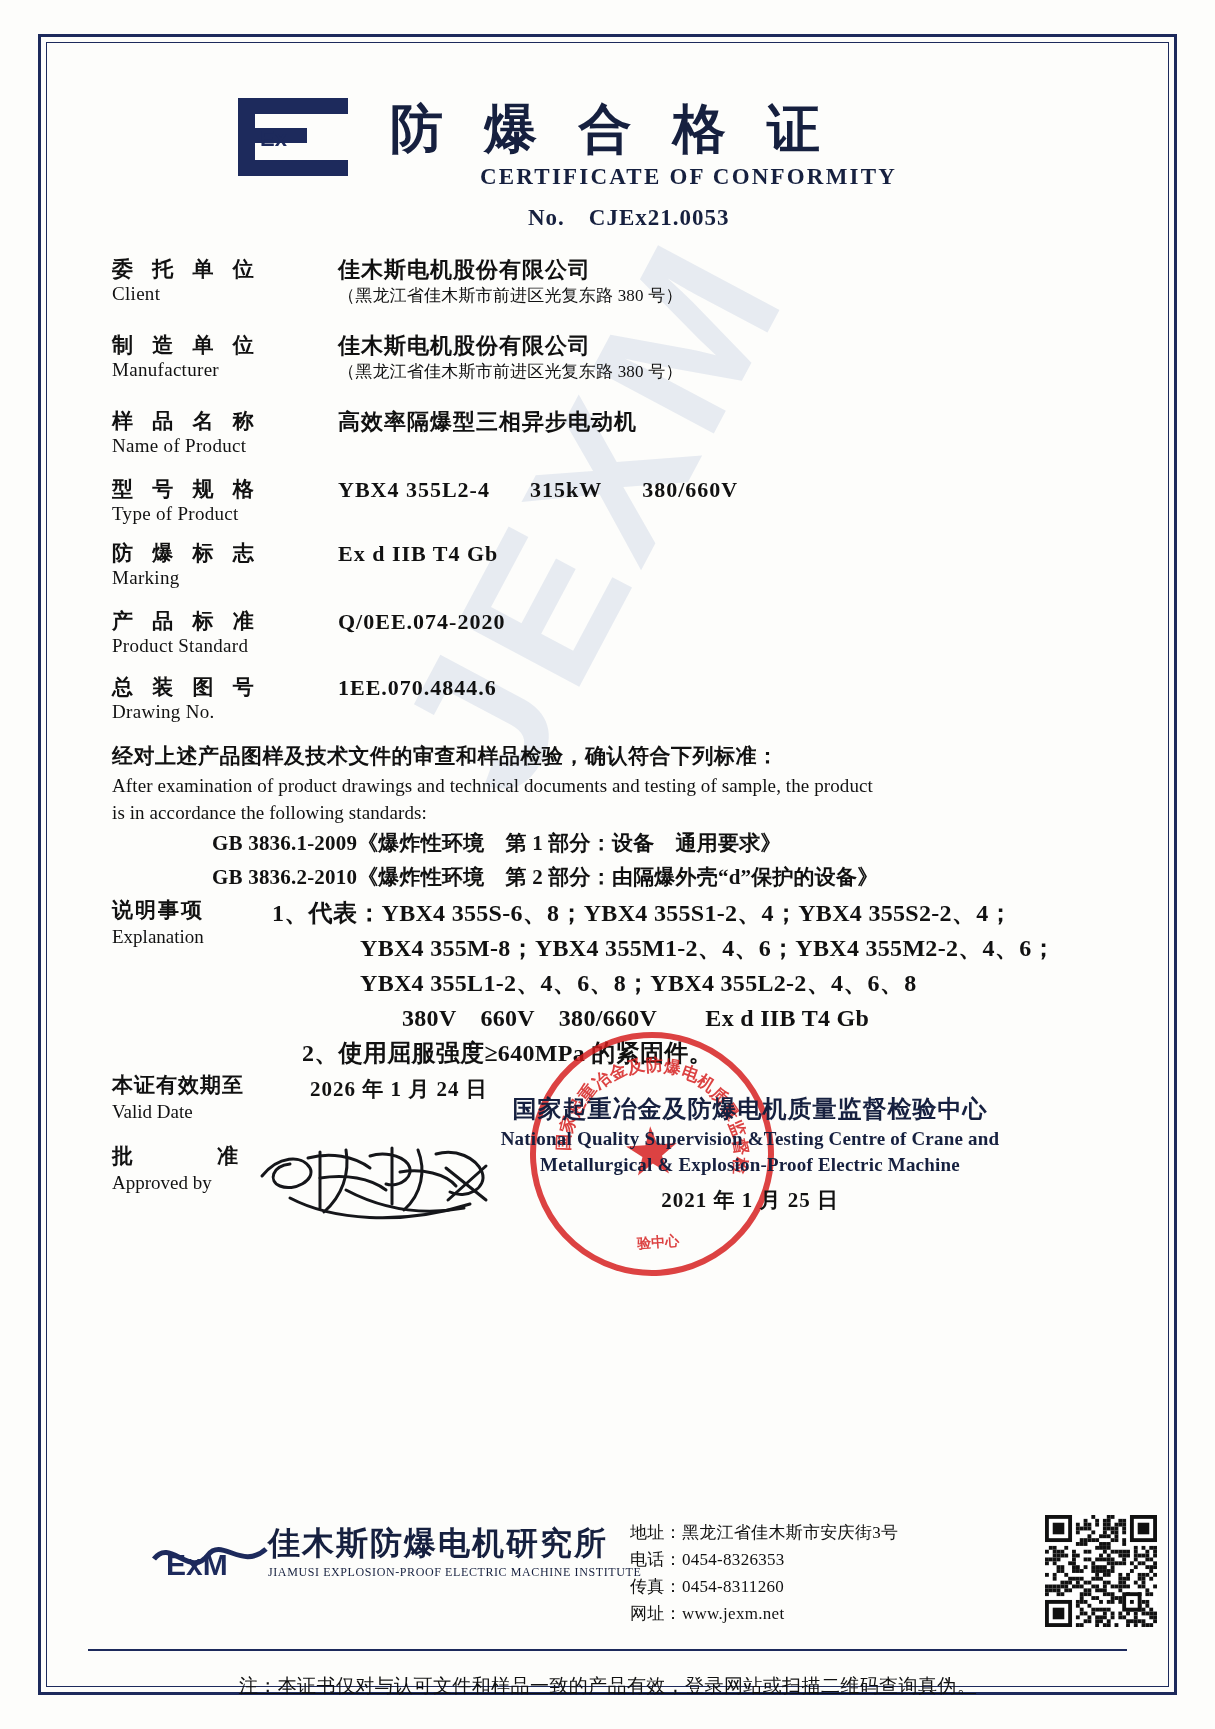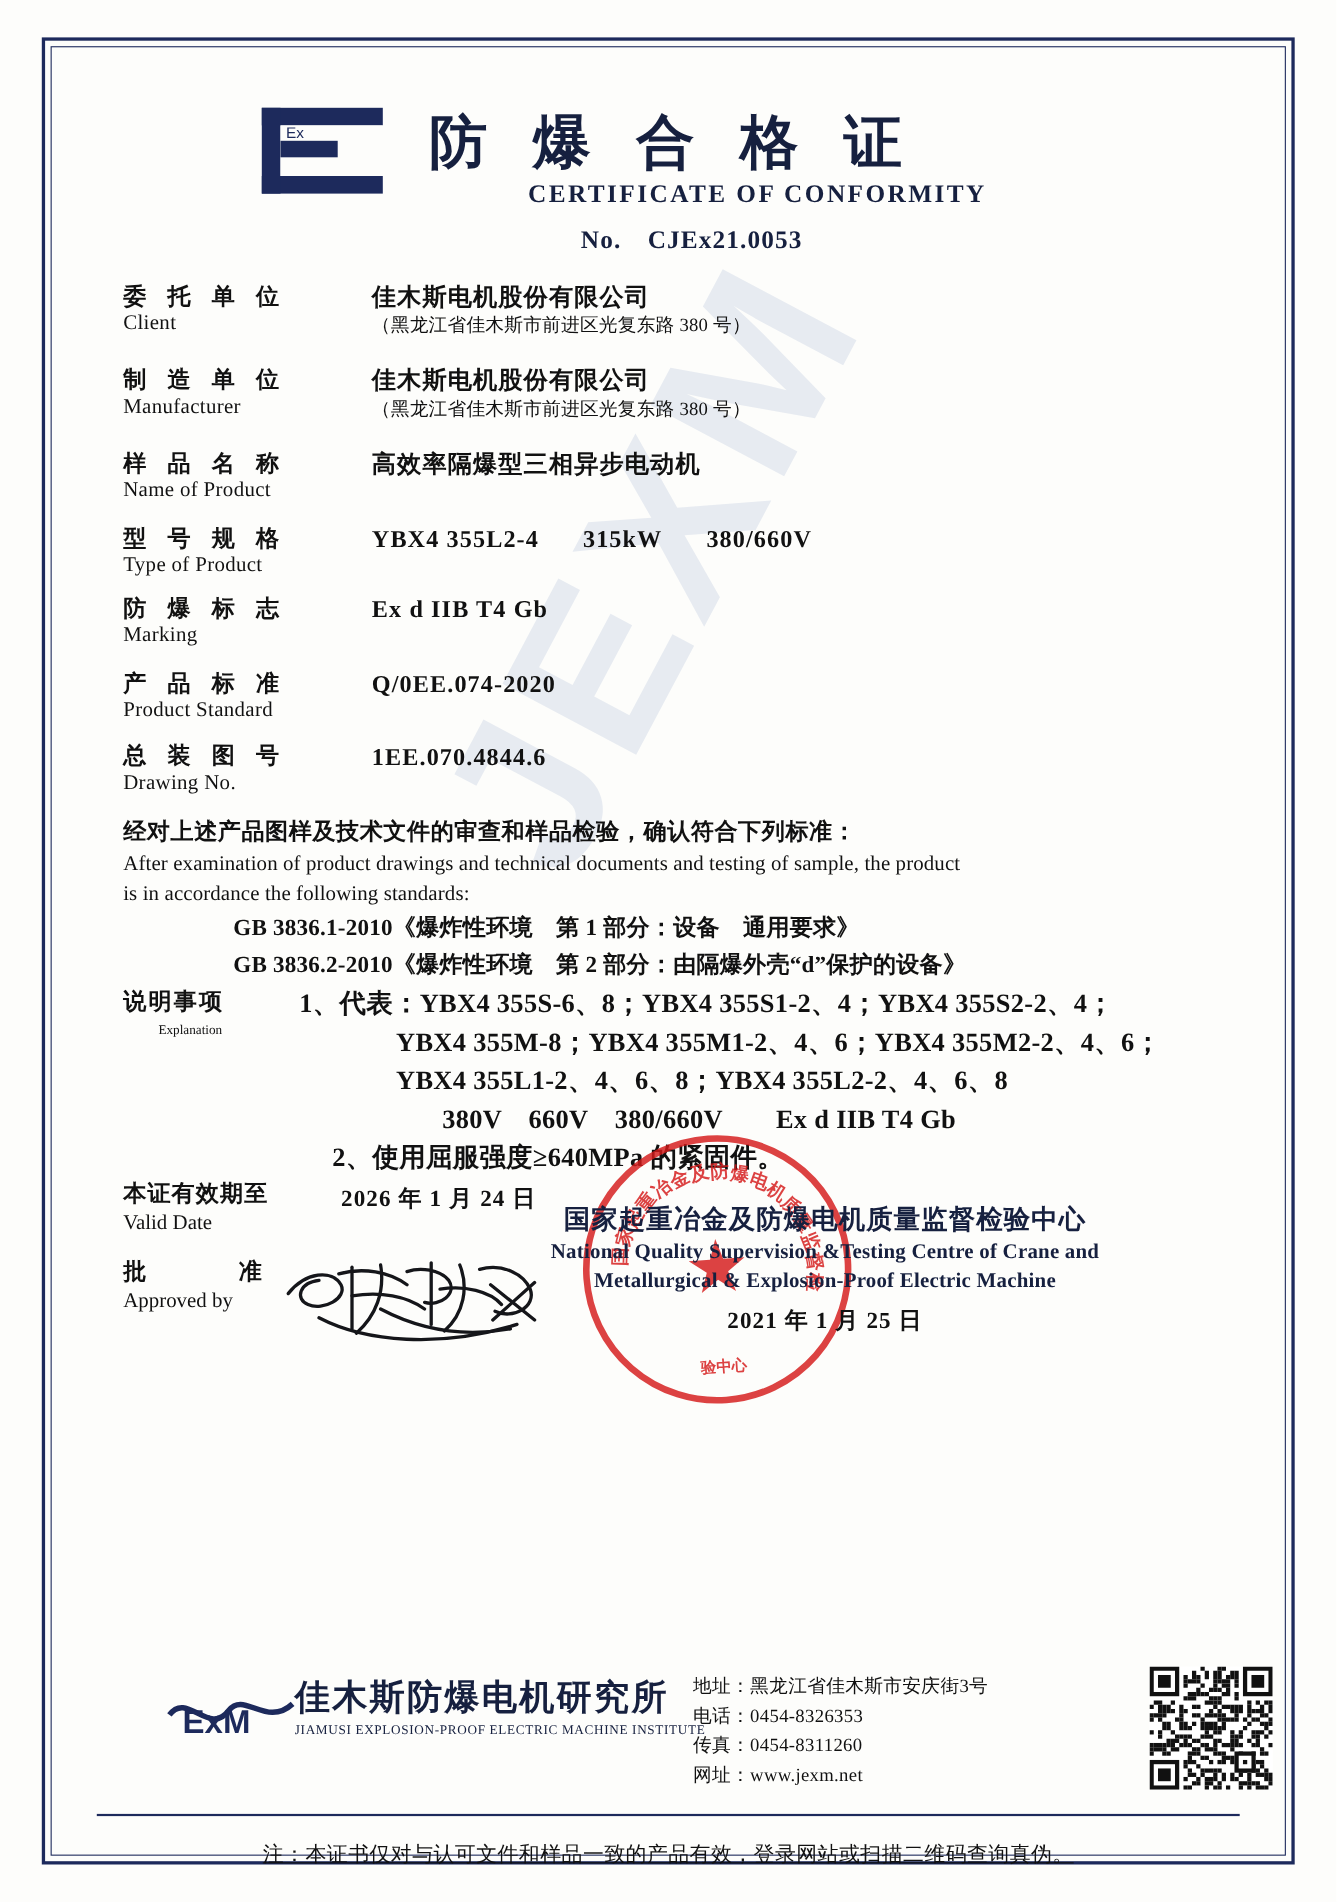--- a/index.html
+++ b/index.html
@@ -61,24 +61,24 @@
     position: absolute;
     background: #1d2a5c;
   }
   .ex-logo .b-top { left: 0; top: 0; width: 110px; height: 16px; }
   .ex-logo .b-bot { left: 0; top: 62px; width: 110px; height: 16px; }
   .ex-logo .b-left { left: 0; top: 0; width: 17px; height: 78px; }
   .ex-logo .b-mid { left: 17px; top: 30px; width: 52px; height: 15px; }
   .ex-logo .ex-text {
     position: absolute;
     left: 22px;
-    top: 14px;
+    top: 28px;
     font-family: "Liberation Sans", sans-serif;
-    font-weight: normal;
-    font-size: 14px;
+    font-weight: bold;
+    font-size: 22px;
     color: #1d2a5c;
     letter-spacing: 0px;
     z-index: 3;
   }
   .ex-logo .ex-white {
     position: absolute;
     left: 17px;
     top: 16px;
     width: 93px;
     height: 46px;
@@ -212,23 +212,22 @@
   }
   .expl .lab2 .cn {
     display: block;
     font-size: 21px;
     font-weight: bold;
     letter-spacing: 2px;
     line-height: 28px;
   }
   .expl .lab2 .en {
     display: block;
-    font-size: 12px;
+    font-size: 19px;
     line-height: 25px;
-    margin-left: 32px;
   }
   .expl .lines {
     position: absolute;
     left: 200px;
     top: 0;
     right: 0;
   }
   .expl .lines .ln {
     font-size: 24px;
     font-weight: bold;
@@ -526,21 +525,21 @@
           <span class="main">1EE.070.4844.6</span>
         </div>
       </div>
 
     </div>
 
     <div class="para">
       <div class="p-cn">经对上述产品图样及技术文件的审查和样品检验，确认符合下列标准：</div>
       <div class="p-en">After examination of product drawings and technical documents and testing of sample, the product</div>
       <div class="p-en">is in accordance the following standards:</div>
-      <div class="std">GB 3836.1-2010《爆炸性环境　第 1 部分：设备　通用要求》</div>
+      <div class="std">GB 3836.1-2009《爆炸性环境　第 1 部分：设备　通用要求》</div>
       <div class="std">GB 3836.2-2010《爆炸性环境　第 2 部分：由隔爆外壳“d”保护的设备》</div>
     </div>
 
     <div class="expl">
       <div class="lab2">
         <span class="cn">说明事项</span>
         <span class="en">Explanation</span>
       </div>
       <div class="lines">
         <div class="ln">1、代表：YBX4 355S-6、8；YBX4 355S1-2、4；YBX4 355S2-2、4；</div>

